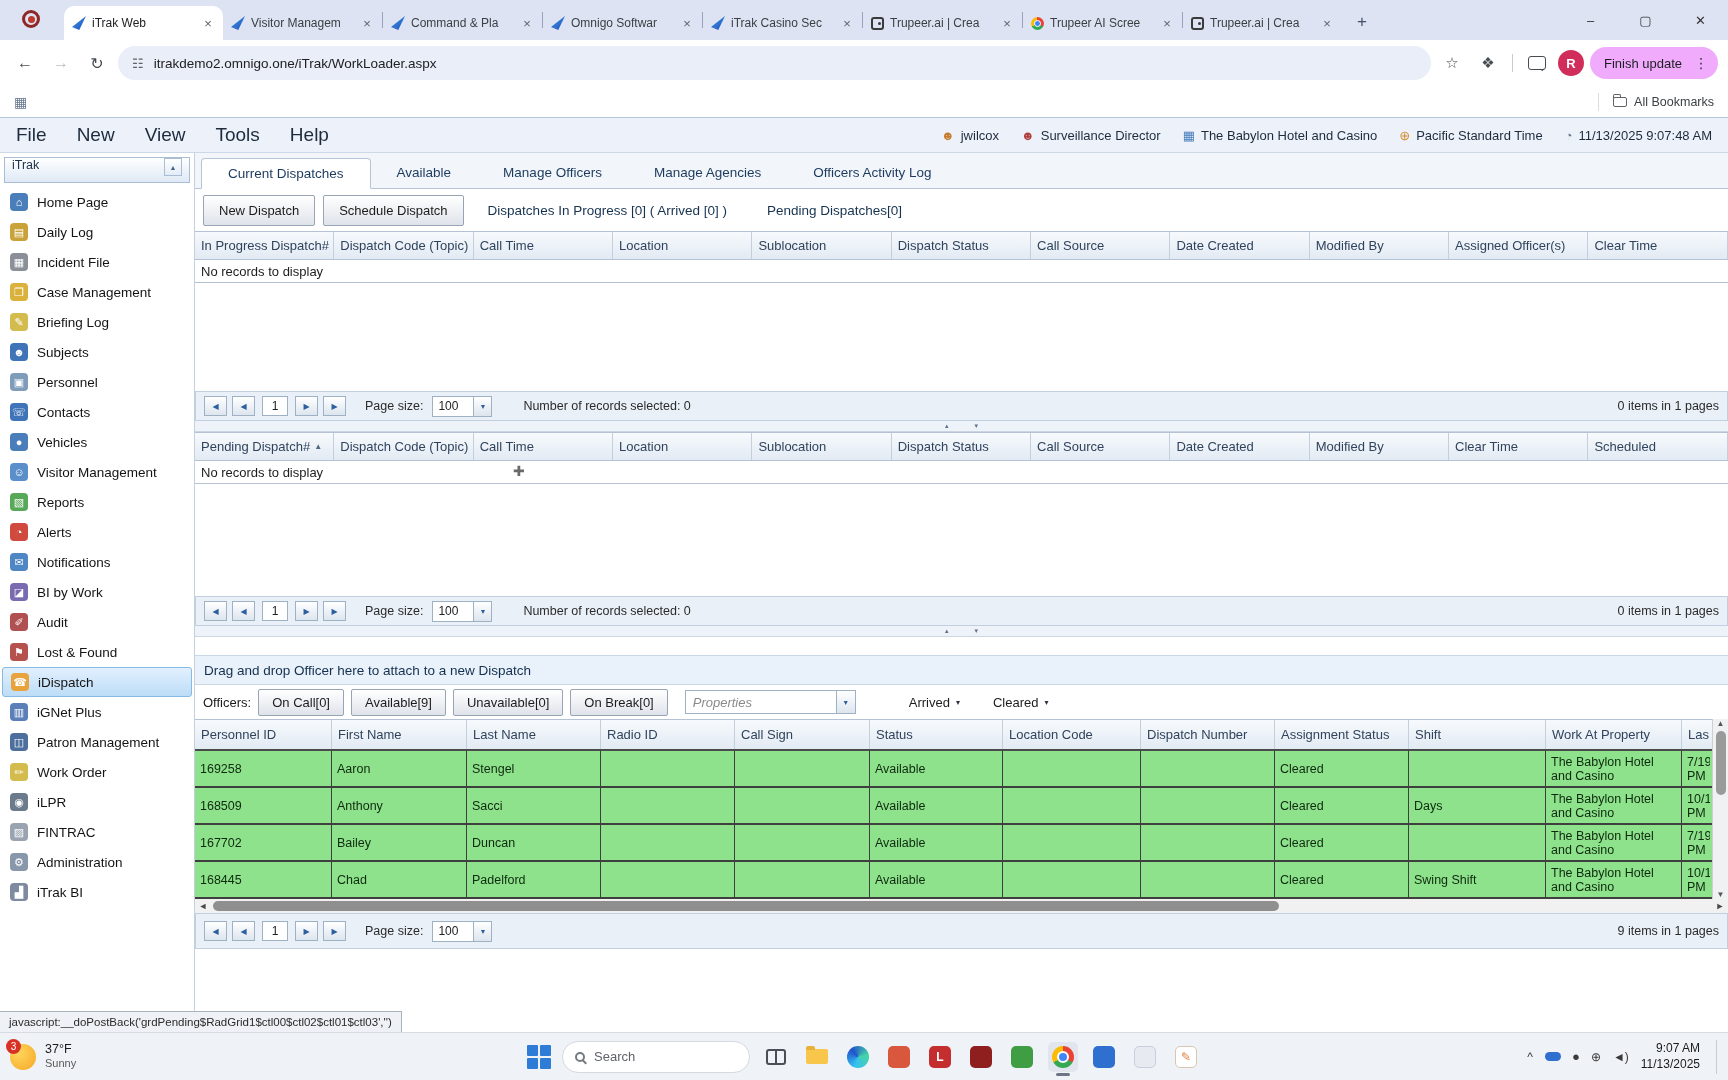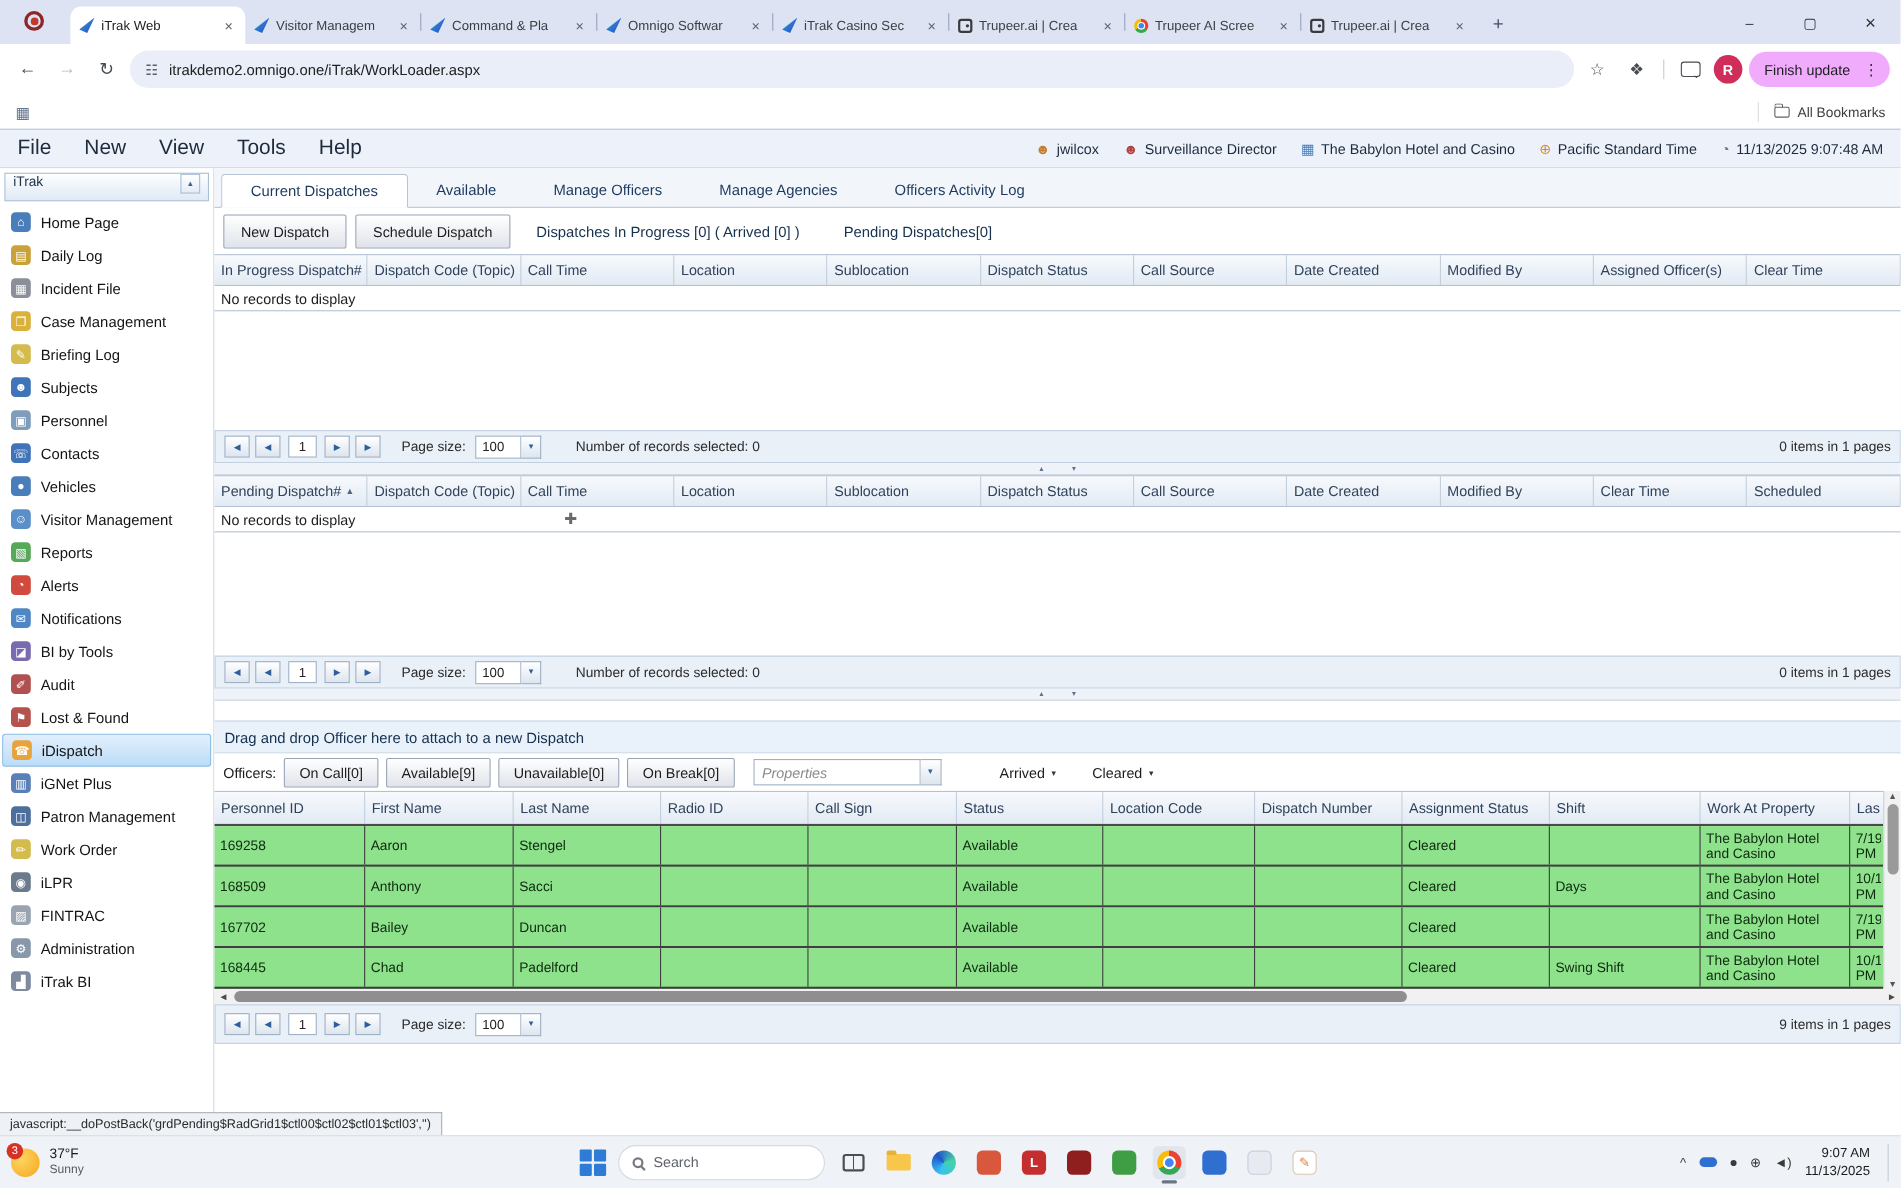--- a/index.html
+++ b/index.html
@@ -345,21 +345,21 @@
           <div class="side-item">
               <span class="sicon c11">◔</span>
               <span>Alerts</span>
             </div>
           <div class="side-item">
               <span class="sicon c12">✉</span>
               <span>Notifications</span>
             </div>
           <div class="side-item">
               <span class="sicon c13">◪</span>
-              <span>BI by Tools</span>
+              <span>BI by Work</span>
             </div>
           <div class="side-item">
               <span class="sicon c14">✐</span>
               <span>Audit</span>
             </div>
           <div class="side-item">
               <span class="sicon c15">⚑</span>
               <span>Lost &amp; Found</span>
             </div>
           <div class="side-item selected">

